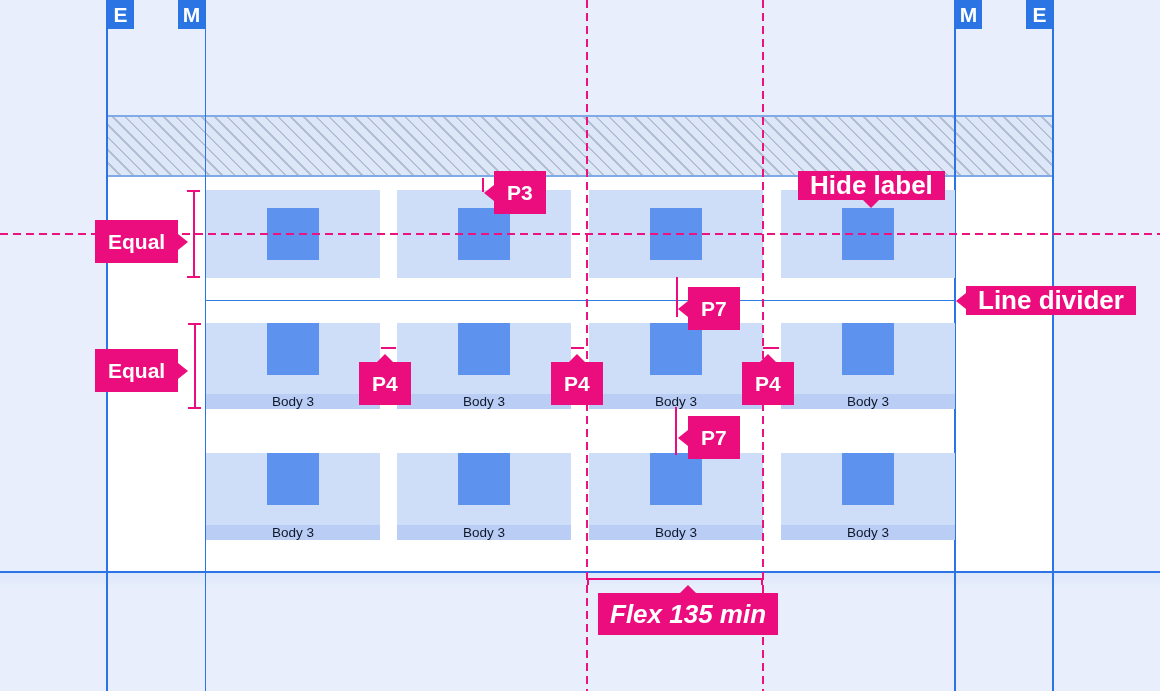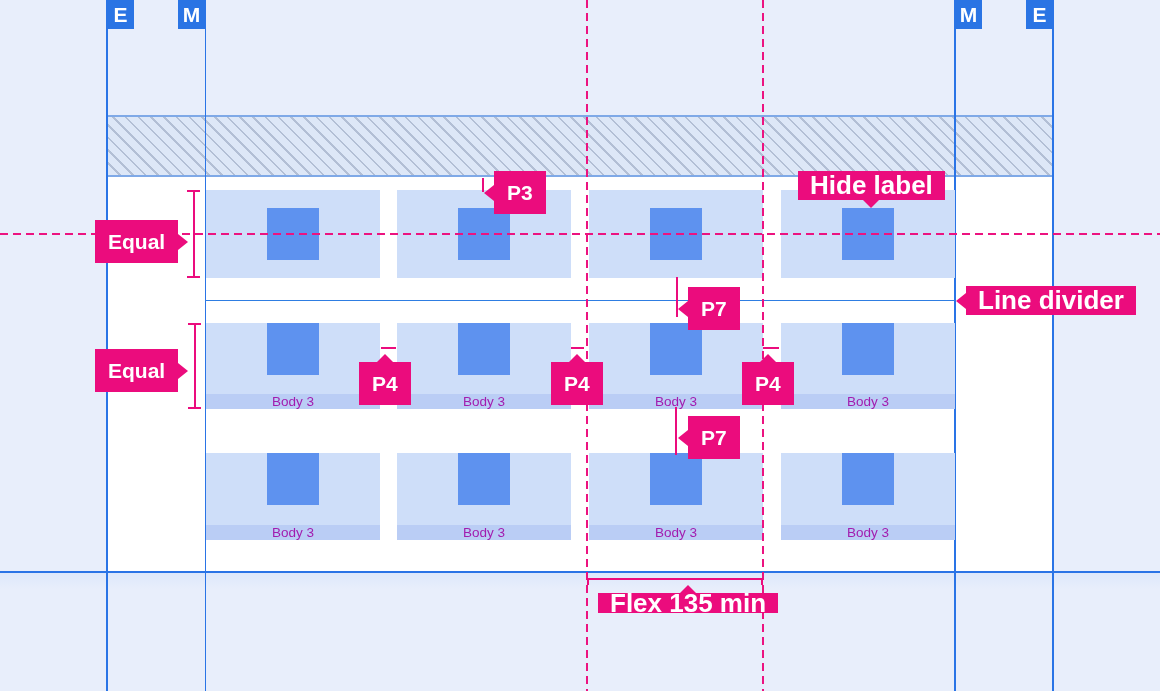--- a/index.html
+++ b/index.html
@@ -24,21 +24,21 @@
   
   .vguide { position:absolute; top:0; height:691px; width:1.6px; background:#2a74e6; z-index:2; }
   .bottom-line { position:absolute; left:0; top:571px; width:1160px; height:2px; background:#2a74e6; z-index:2; }
   .row-divider { position:absolute; left:205px; top:299.5px; width:750px; height:1.6px; background:#2e7de2; z-index:2; }
 
   
   .card { position:absolute; width:174px; background:#cedef9; z-index:3; }
   .sq { position:absolute; left:61px; top:0; width:52px; height:52px; background:#5e92ef; }
   .sq.mid { top:18px; }
   .card-footer { position:absolute; left:0; right:0; bottom:0; height:15px; background:#bacdf5;
-    color:#a21caf; font-size:13.5px; line-height:15px; text-align:center; }
+    color:#0f172a; font-size:13.5px; line-height:15px; text-align:center; }
 
   
   .dash-h { position:absolute; left:0; top:233px; width:1160px; height:2px; z-index:4;
     background:repeating-linear-gradient(90deg, #ec1380 0 8px, transparent 8px 13px); }
   .dash-v { position:absolute; top:0; height:691px; width:2px; z-index:4;
     background:repeating-linear-gradient(180deg, #ec1380 0 8px, transparent 8px 13px); }
 
   
   .mark { position:absolute; background:#eb0c7d; z-index:5; }
   .vmeasure { position:absolute; width:13px; border-top:2px solid #eb0c7d; border-bottom:2px solid #eb0c7d; z-index:5; }
@@ -146,20 +146,20 @@
   <div class="plabel pl-sm pl-right" style="left:95px;top:220px;">Equal</div>
   <div class="plabel pl-sm pl-right" style="left:95px;top:349px;">Equal</div>
   <div class="plabel pl-sm pl-left" style="left:494px;top:171px;">P3</div>
   <div class="plabel pl-sm pl-up" style="left:359px;top:362px;">P4</div>
   <div class="plabel pl-sm pl-up" style="left:551px;top:362px;">P4</div>
   <div class="plabel pl-sm pl-up" style="left:742px;top:362px;">P4</div>
   <div class="plabel pl-sm pl-left" style="left:688px;top:287px;">P7</div>
   <div class="plabel pl-sm pl-left" style="left:688px;top:416px;">P7</div>
   <div class="plabel pl-lg pl-down" style="left:798px;top:171px;">Hide label</div>
   <div class="plabel pl-lg pl-left" style="left:966px;top:286px;">Line divider</div>
-  <div class="plabel pl-lg pl-up" style="left:598px;top:593px;height:20px;">Flex 135 min</div>
+  <div class="plabel pl-lg pl-up" style="left:598px;top:593px;height:42px;font-style:italic;">Flex 135 min</div>
 
   <div class="em-badge" style="left:107px;">E</div>
   <div class="em-badge" style="left:178px;">M</div>
   <div class="em-badge" style="left:955px;">M</div>
   <div class="em-badge" style="left:1026px;">E</div>
 
 </div>
 
 </body></html>

